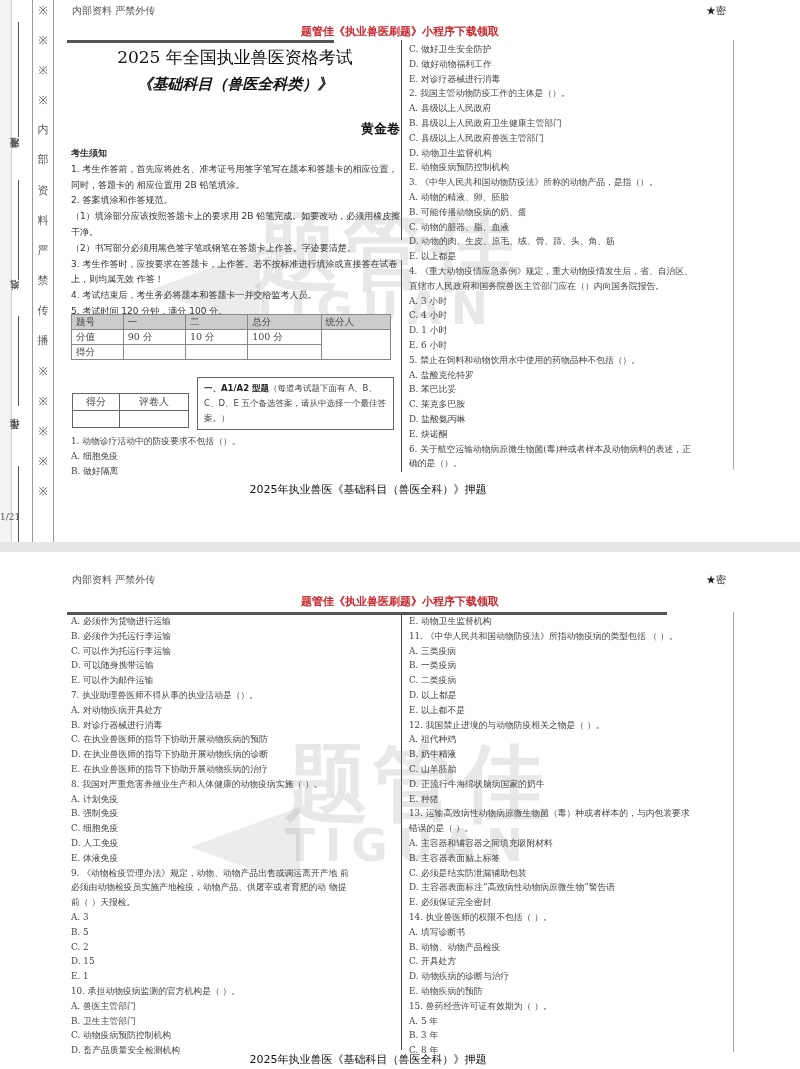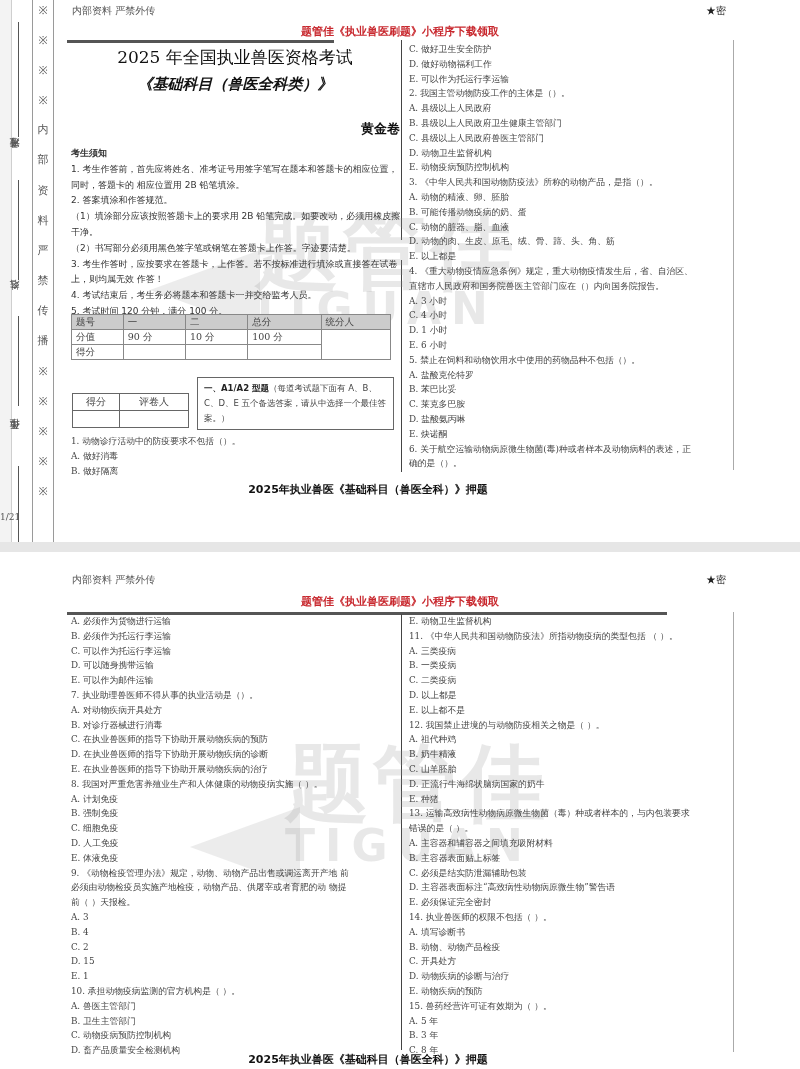--- a/index.html
+++ b/index.html
@@ -41,21 +41,21 @@
 
   table.grader { position: absolute; left: 72px; top: 393px; width: 117px; border-collapse: collapse; font-size: 10px; color: #444; }
   table.grader td { border: 1px solid #666; height: 17px; text-align: center; }
 
   .section-box { position: absolute; left: 197px; top: 377px; width: 197px; height: 53px; border: 1px solid #666; font-size: 8.5px; line-height: 15px; padding: 3px 6px; color: #444; font-family: "DejaVu Sans", sans-serif; }
   .section-box b { color: #222; }
 
   .qcol { position: absolute; font-size: 8.8px; line-height: 14.8px; color: #444; white-space: nowrap; }
   .qcol div { height: 14.8px; }
 
-  .footer-title { position: absolute; left: 0; width: 736px; text-align: center; font-size: 11px; font-weight: bold; color: #111; font-family: "DejaVu Sans", sans-serif; }
+  .footer-title { position: absolute; left: 0; width: 736px; text-align: center; font-size: 11px; font-weight: normal; color: #111; font-family: "DejaVu Sans", sans-serif; }
   .page-num { position: absolute; left: 0; width: 800px; text-align: left; font-size: 9px; color: #555; top: 512px; }
 
   .watermark { position: absolute; pointer-events: none; color: rgba(150,150,150,0.22); font-family: "DejaVu Sans", sans-serif; font-weight: bold; }
   .wm-big { font-size: 84px; letter-spacing: 4px; }
   .wm-en { font-size: 44px; letter-spacing: 10px; }
   .wm-chev { position: absolute; width: 0; height: 0; border-top: 40px solid transparent; border-bottom: 40px solid transparent; border-right: 110px solid rgba(150,150,150,0.18); }
 </style>
 </head>
 <body>
 
@@ -155,28 +155,28 @@
     </tr>
   </tbody>
     </table>
 
   <div class="section-box">
     <b>一、A1/A2 型题</b><span>（每道考试题下面有 A、B、C、D、E 五个备选答案，请从中选择一个最佳答案。）</span>
   </div>
 
   <div class="qcol" style="left:71px;top:434px;">
     <div>1. 动物诊疗活动中的防疫要求不包括（）。</div>
-    <div>A. 做好消毒</div>
+    <div>A. 细胞免疫</div>
     <div>B. 做好隔离</div>
   </div>
 
   <div class="qcol" style="left:409px;top:42px;">
     <div>C. 做好卫生安全防护</div>
     <div>D. 做好动物福利工作</div>
-    <div>E. 可以作为托运行李运输</div>
+    <div>E. 对诊疗器械进行消毒</div>
     <div>2. 我国主管动物防疫工作的主体是（）。</div>
     <div>A. 县级以上人民政府</div>
     <div>B. 县级以上人民政府卫生健康主管部门</div>
     <div>C. 县级以上人民政府兽医主管部门</div>
     <div>D. 动物卫生监督机构</div>
     <div>E. 动物疫病预防控制机构</div>
     <div>3. 《中华人民共和国动物防疫法》所称的动物产品，是指（）。</div>
     <div>A. 动物的精液、卵、胚胎</div>
     <div>B. 可能传播动物疫病的奶、蛋</div>
     <div>C. 动物的脏器、脂、血液</div>
@@ -229,21 +229,21 @@
     <div>8. 我国对严重危害养殖业生产和人体健康的动物疫病实施（ ）。</div>
     <div>A. 计划免疫</div>
     <div>B. 强制免疫</div>
     <div>C. 细胞免疫</div>
     <div>D. 人工免疫</div>
     <div>E. 体液免疫</div>
     <div>9. 《动物检疫管理办法》规定，动物、动物产品出售或调运离开产地 前</div>
     <div>必须由动物检疫员实施产地检疫，动物产品、供屠宰或者育肥的动 物提</div>
     <div>前（ ）天报检。</div>
     <div>A. 3</div>
-    <div>B. 4</div>
+    <div>B. 5</div>
     <div>C. 2</div>
     <div>D. 15</div>
     <div>E. 1</div>
     <div>10. 承担动物疫病监测的官方机构是（ ）。</div>
     <div>A. 兽医主管部门</div>
     <div>B. 卫生主管部门</div>
     <div>C. 动物疫病预防控制机构</div>
     <div>D. 畜产品质量安全检测机构</div>
   </div>
 

